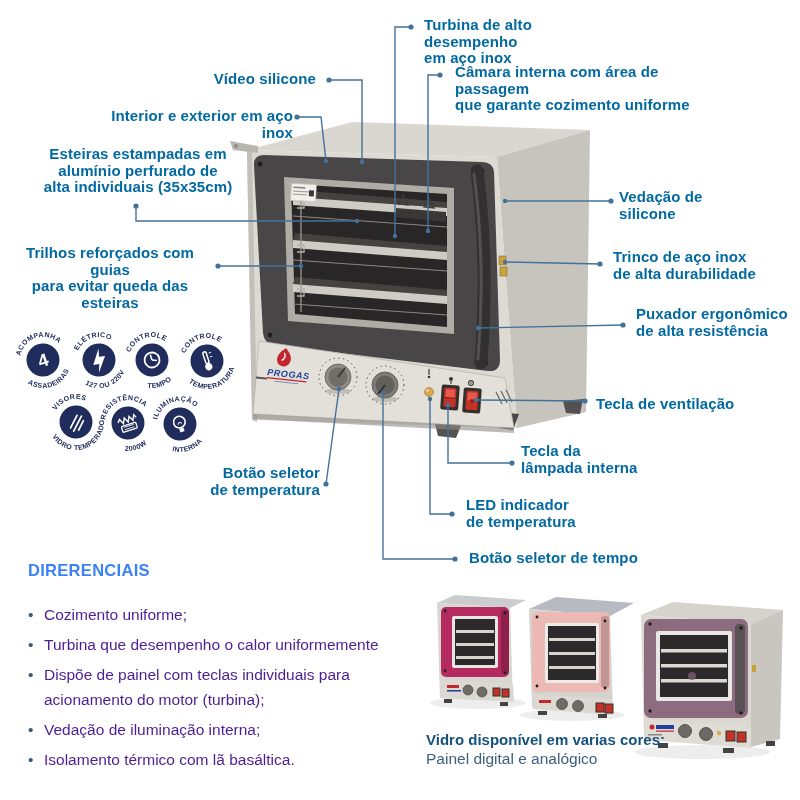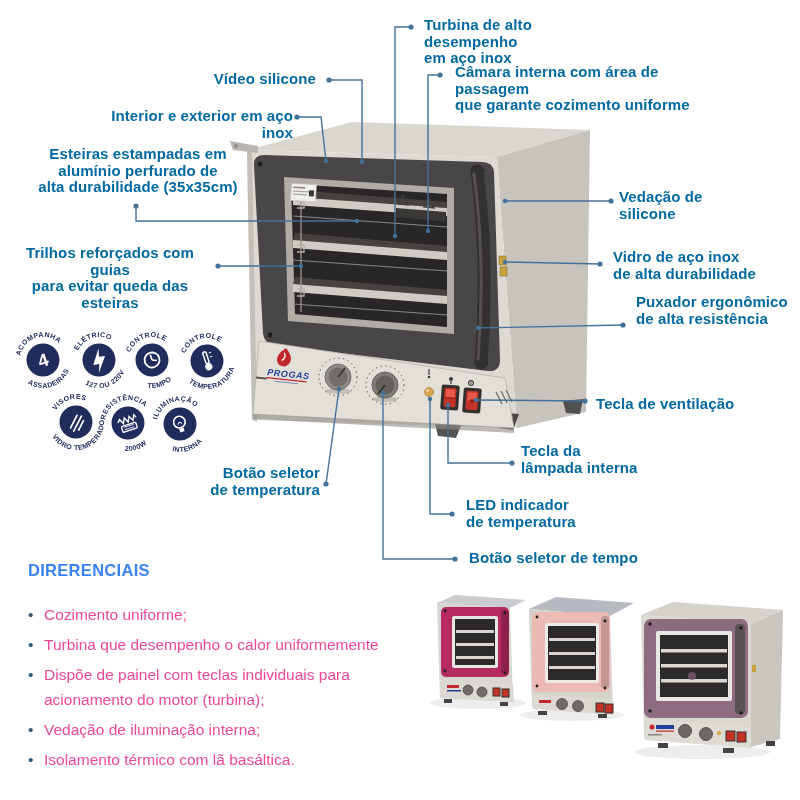--- a/index.html
+++ b/index.html
@@ -10,21 +10,21 @@
       white-space:pre-line;letter-spacing:.1px;}
   .co-r{text-align:right;}
   .co-c{text-align:center;}
   .badge{position:absolute;}
   .arc{font:700 7px "Liberation Sans",sans-serif;fill:#202C5C;letter-spacing:.4px;text-anchor:middle;}
   .bnum{font:700 18px "Liberation Sans",sans-serif;fill:#ffffff;text-anchor:middle;}
   .diff{position:absolute;left:28px;top:561px;width:370px;}
   .diff-h{font:700 16.5px "Liberation Sans",sans-serif;color:#3b82f6;letter-spacing:.3px;}
   .diff-items{margin-top:22px;}
   .diff-item{position:relative;padding-left:16px;font:400 15.5px/25px "Liberation Sans",sans-serif;
-             color:#ec4899;margin-bottom:5px;}
+             color:#4c1d95;margin-bottom:5px;}
   .diff-item::before{content:"•";position:absolute;left:0;top:0;color:#35597B;}
   .caption{position:absolute;left:426px;top:731px;width:300px;}
   .caption-title{font:700 15px/18px "Liberation Sans",sans-serif;color:#15527D;}
   .caption-sub{font:400 15.5px/19px "Liberation Sans",sans-serif;color:#3E5E7E;}
 </style>
 </head>
 <body>
 
 <div class="stage">
 
@@ -280,28 +280,28 @@
   </svg>
 
   <div class="co" style="left:424px;top:17px;width:200px">Turbina de alto desempenho
 em aço inox</div>
   <div class="co" style="left:455px;top:64px;width:280px">Câmara interna com área de passagem
 que garante cozimento uniforme</div>
   <div class="co co-r" style="left:180px;top:71px;width:136px">Vídeo silicone</div>
   <div class="co co-r" style="left:94px;top:108px;width:199px">Interior e exterior em aço inox</div>
   <div class="co co-c" style="left:35px;top:146px;width:206px">Esteiras estampadas em
 alumínio perfurado de
-alta durabilidade (35x35cm)</div>
+alta individuais (35x35cm)</div>
   <div class="co co-c" style="left:8px;top:245px;width:204px">Trilhos reforçados com guias
 para evitar queda das esteiras</div>
   <div class="co" style="left:619px;top:189px;width:110px">Vedação de
 silicone</div>
-  <div class="co" style="left:613px;top:249px;width:145px">Vidro de aço inox
+  <div class="co" style="left:613px;top:249px;width:145px">Trinco de aço inox
 de alta durabilidade</div>
-  <div class="co" style="left:636px;top:294px;width:155px">Puxador ergonômico
+  <div class="co" style="left:636px;top:306px;width:155px">Puxador ergonômico
 de alta resistência</div>
   <div class="co" style="left:596px;top:396px;width:175px">Tecla de ventilação</div>
   <div class="co" style="left:521px;top:443px;width:135px">Tecla da
 lâmpada interna</div>
   <div class="co" style="left:466px;top:497px;width:135px">LED indicador
 de temperatura</div>
   <div class="co" style="left:469px;top:550px;width:195px">Botão seletor de tempo</div>
   <div class="co co-r" style="left:198px;top:465px;width:122px">Botão seletor
 de temperatura</div>
 
@@ -408,14 +408,18 @@
     <div class="diff-h">DIRERENCIAIS</div>
     <div class="diff-items">
       <div class="diff-item">Cozimento uniforme;</div>
       <div class="diff-item">Turbina que desempenho o calor uniformemente</div>
       <div class="diff-item" style="width:358px">Dispõe de painel com teclas individuais para acionamento do motor (turbina);</div>
       <div class="diff-item">Vedação de iluminação interna;</div>
       <div class="diff-item">Isolamento térmico com lã basáltica.</div>
     </div>
   </div>
 
+  <div class="caption">
+    <div class="caption-title">Vidro disponível em varias cores:</div>
+    <div class="caption-sub">Painel digital e analógico</div>
+  </div>
 
 </div>
 
 </body></html>

